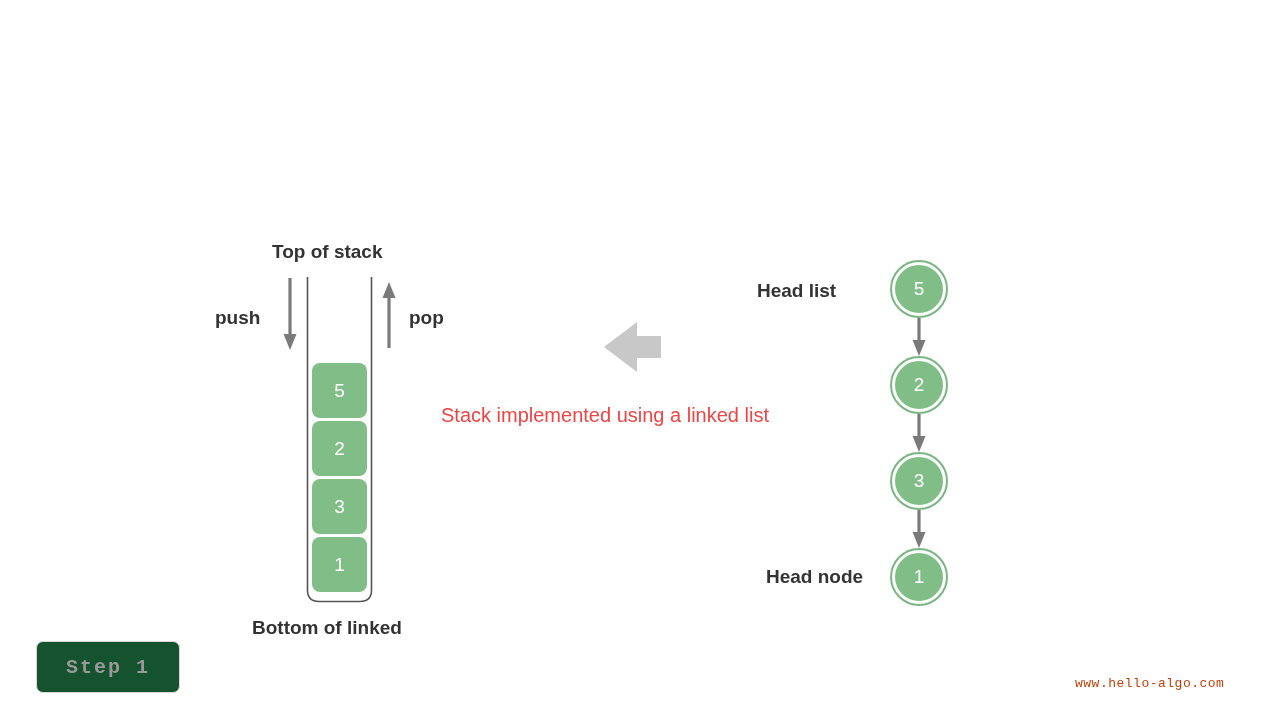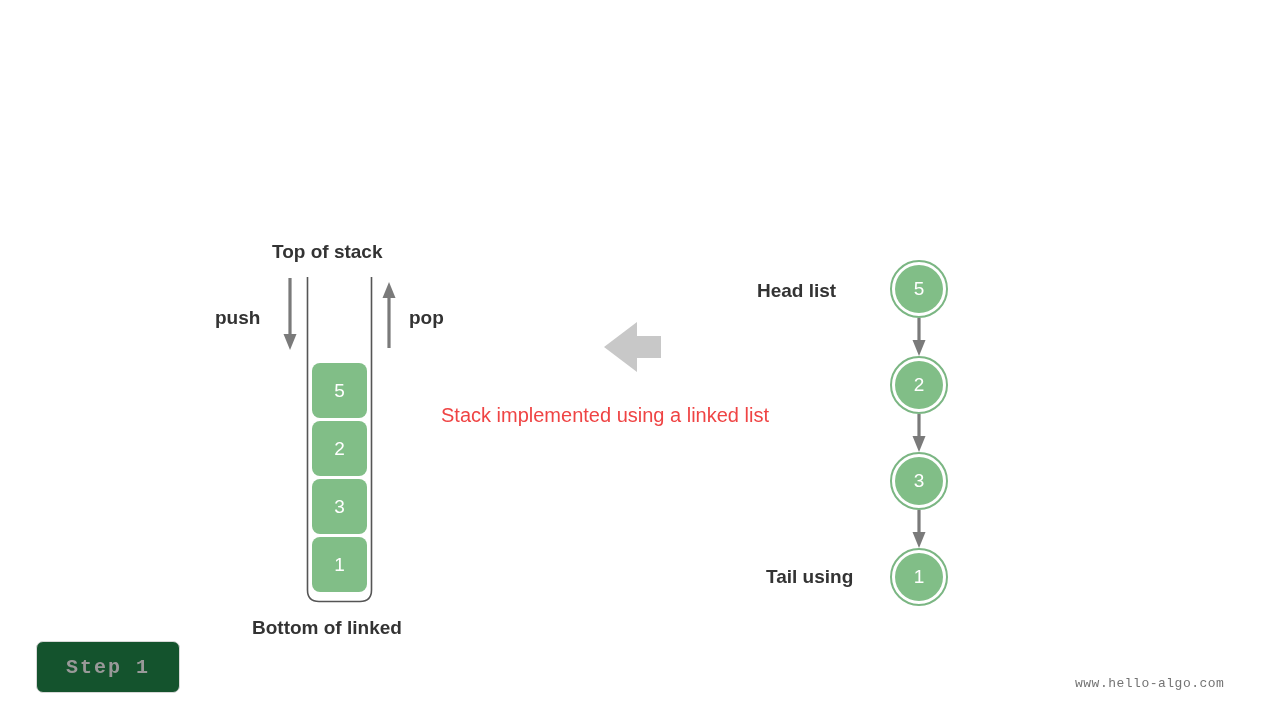--- a/index.html
+++ b/index.html
@@ -116,21 +116,21 @@
     align-items: center;
     justify-content: center;
     box-sizing: border-box;
   }
 
   
   .watermark {
     position: absolute;
     left: 1075px;
     top: 676px;
-    color: #737373;
+    color: #c2410c;
     font-family: "Liberation Mono", monospace;
     font-size: 13px;
     letter-spacing: 0.5px;
     white-space: nowrap;
   }
 </style>
 </head>
 <body>
 
 <div class="canvas">
@@ -165,21 +165,21 @@
       <line x1="919" y1="510" x2="919" y2="536" stroke="#7a7a7a" stroke-width="3.2"></line>
       <polygon points="919,548 912.5,532 925.5,532" fill="#7a7a7a"></polygon>
     </g>
   </svg>
 
   <div class="lbl top-stack">Top of stack</div>
   <div class="lbl bottom-stack">Bottom of linked</div>
   <div class="lbl push">push</div>
   <div class="lbl pop">pop</div>
   <div class="lbl head-node">Head list</div>
-  <div class="lbl tail-node">Tail using</div>
+  <div class="lbl tail-node">Head node</div>
 
   <div class="caption">Stack implemented using a linked list</div>
 
   <div class="stack-cell" style="left:312px; top:363px;">5</div>
   <div class="stack-cell" style="left:312px; top:421px;">2</div>
   <div class="stack-cell" style="left:312px; top:479px;">3</div>
   <div class="stack-cell" style="left:312px; top:537px;">1</div>
 
   <div class="ll-node" style="left:890px; top:260px;">
     <div class="inner">5</div>

